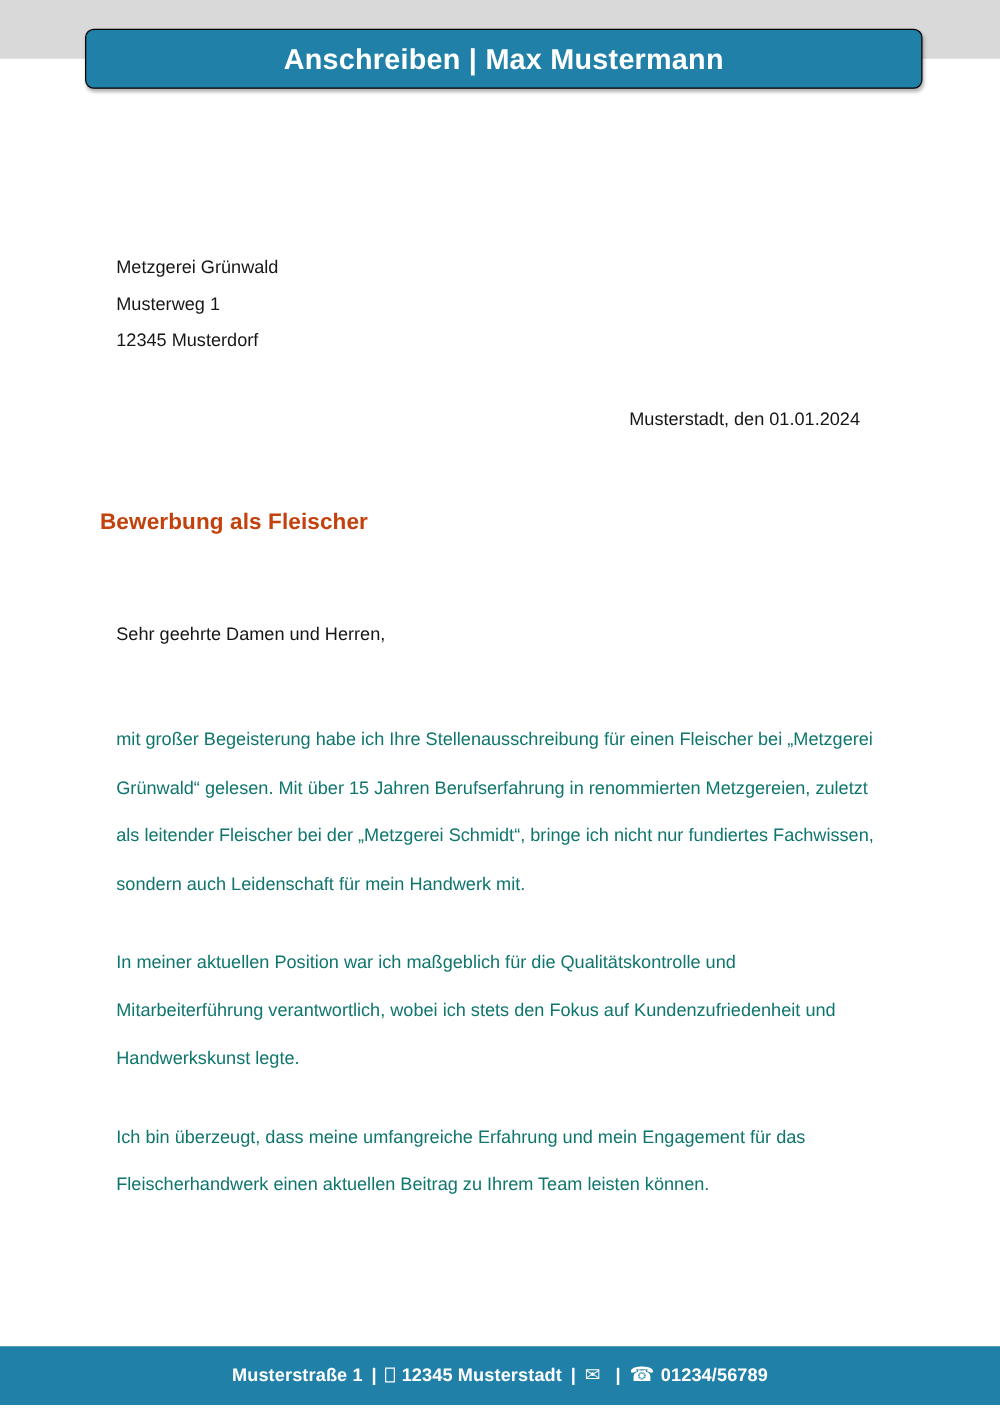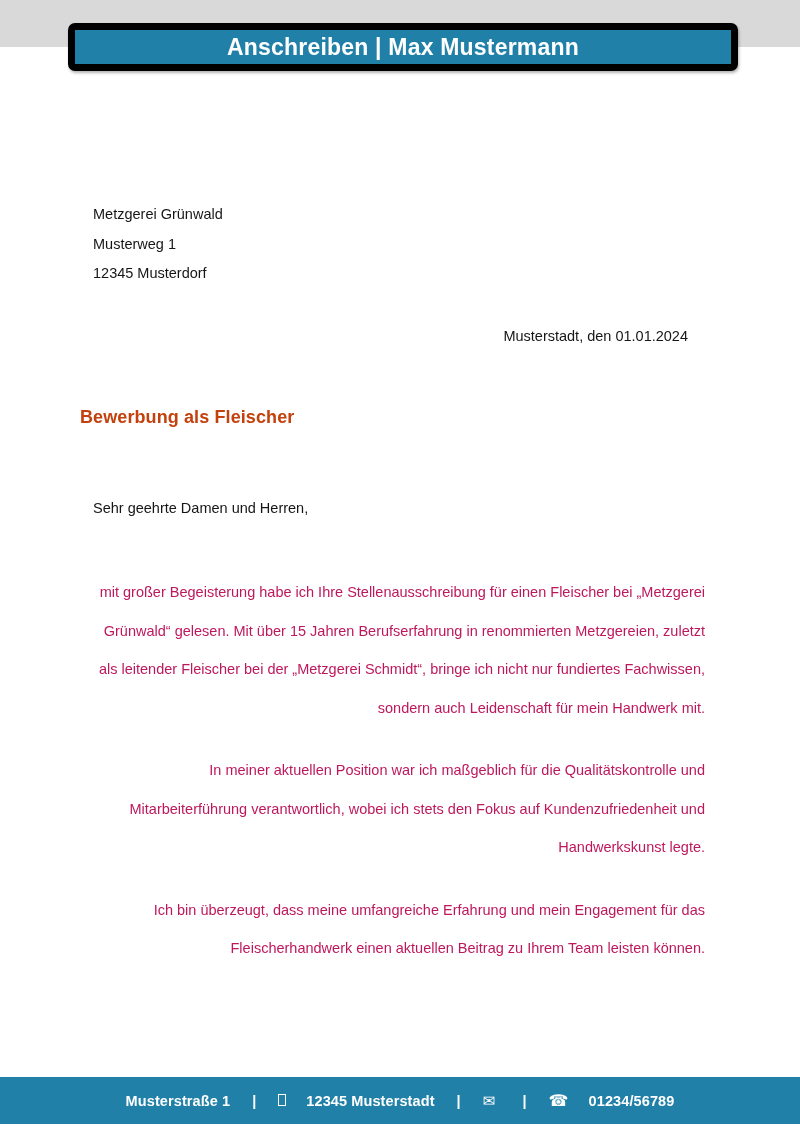--- a/index.html
+++ b/index.html
@@ -27,21 +27,21 @@
   }
   .header-title-box {
     position: absolute;
     top: 23px;
     left: 68px;
     width: 670px;
     height: 48px;
     box-sizing: border-box;
     background: #2080a8;
     border-radius: 7px;
-    border: 7px solid #000000;
+    border: 1px solid #000000;
     box-shadow: 1px 2px 3px rgba(0,0,0,0.30);
     display: flex;
     align-items: center;
     justify-content: center;
   }
   .header-title-text {
     color: #ffffff;
     font-size: 23px;
     font-weight: bold;
     letter-spacing: 0.2px;
@@ -98,23 +98,23 @@
 
   .body-block {
     position: absolute;
     top: 478px;
     left: 93px;
     width: 612px;
   }
   .body-paragraph {
     font-size: 14.5px;
     line-height: 38.5px;
-    color: #be185d;
+    color: #0f766e;
     margin: 0 0 24px 0;
-    text-align: right;
+    text-align: left;
   }
   .body-paragraph:last-child {
     margin-bottom: 0;
   }
 
   
   .footer-bar {
     position: absolute;
     top: 1077px;
     left: 0;
@@ -126,21 +126,20 @@
     justify-content: center;
   }
   .footer-inner {
     display: flex;
     align-items: flex-start;
     color: #ffffff;
     font-size: 14.5px;
     font-weight: bold;
     white-space: nowrap;
     letter-spacing: 0.1px;
-    gap: 15px;
   }
   .footer-sep {
     padding: 0 7px;
     font-weight: bold;
   }
   .footer-icon {
     display: inline-block;
     margin-right: 5px;
     font-weight: normal;
     line-height: 1;

